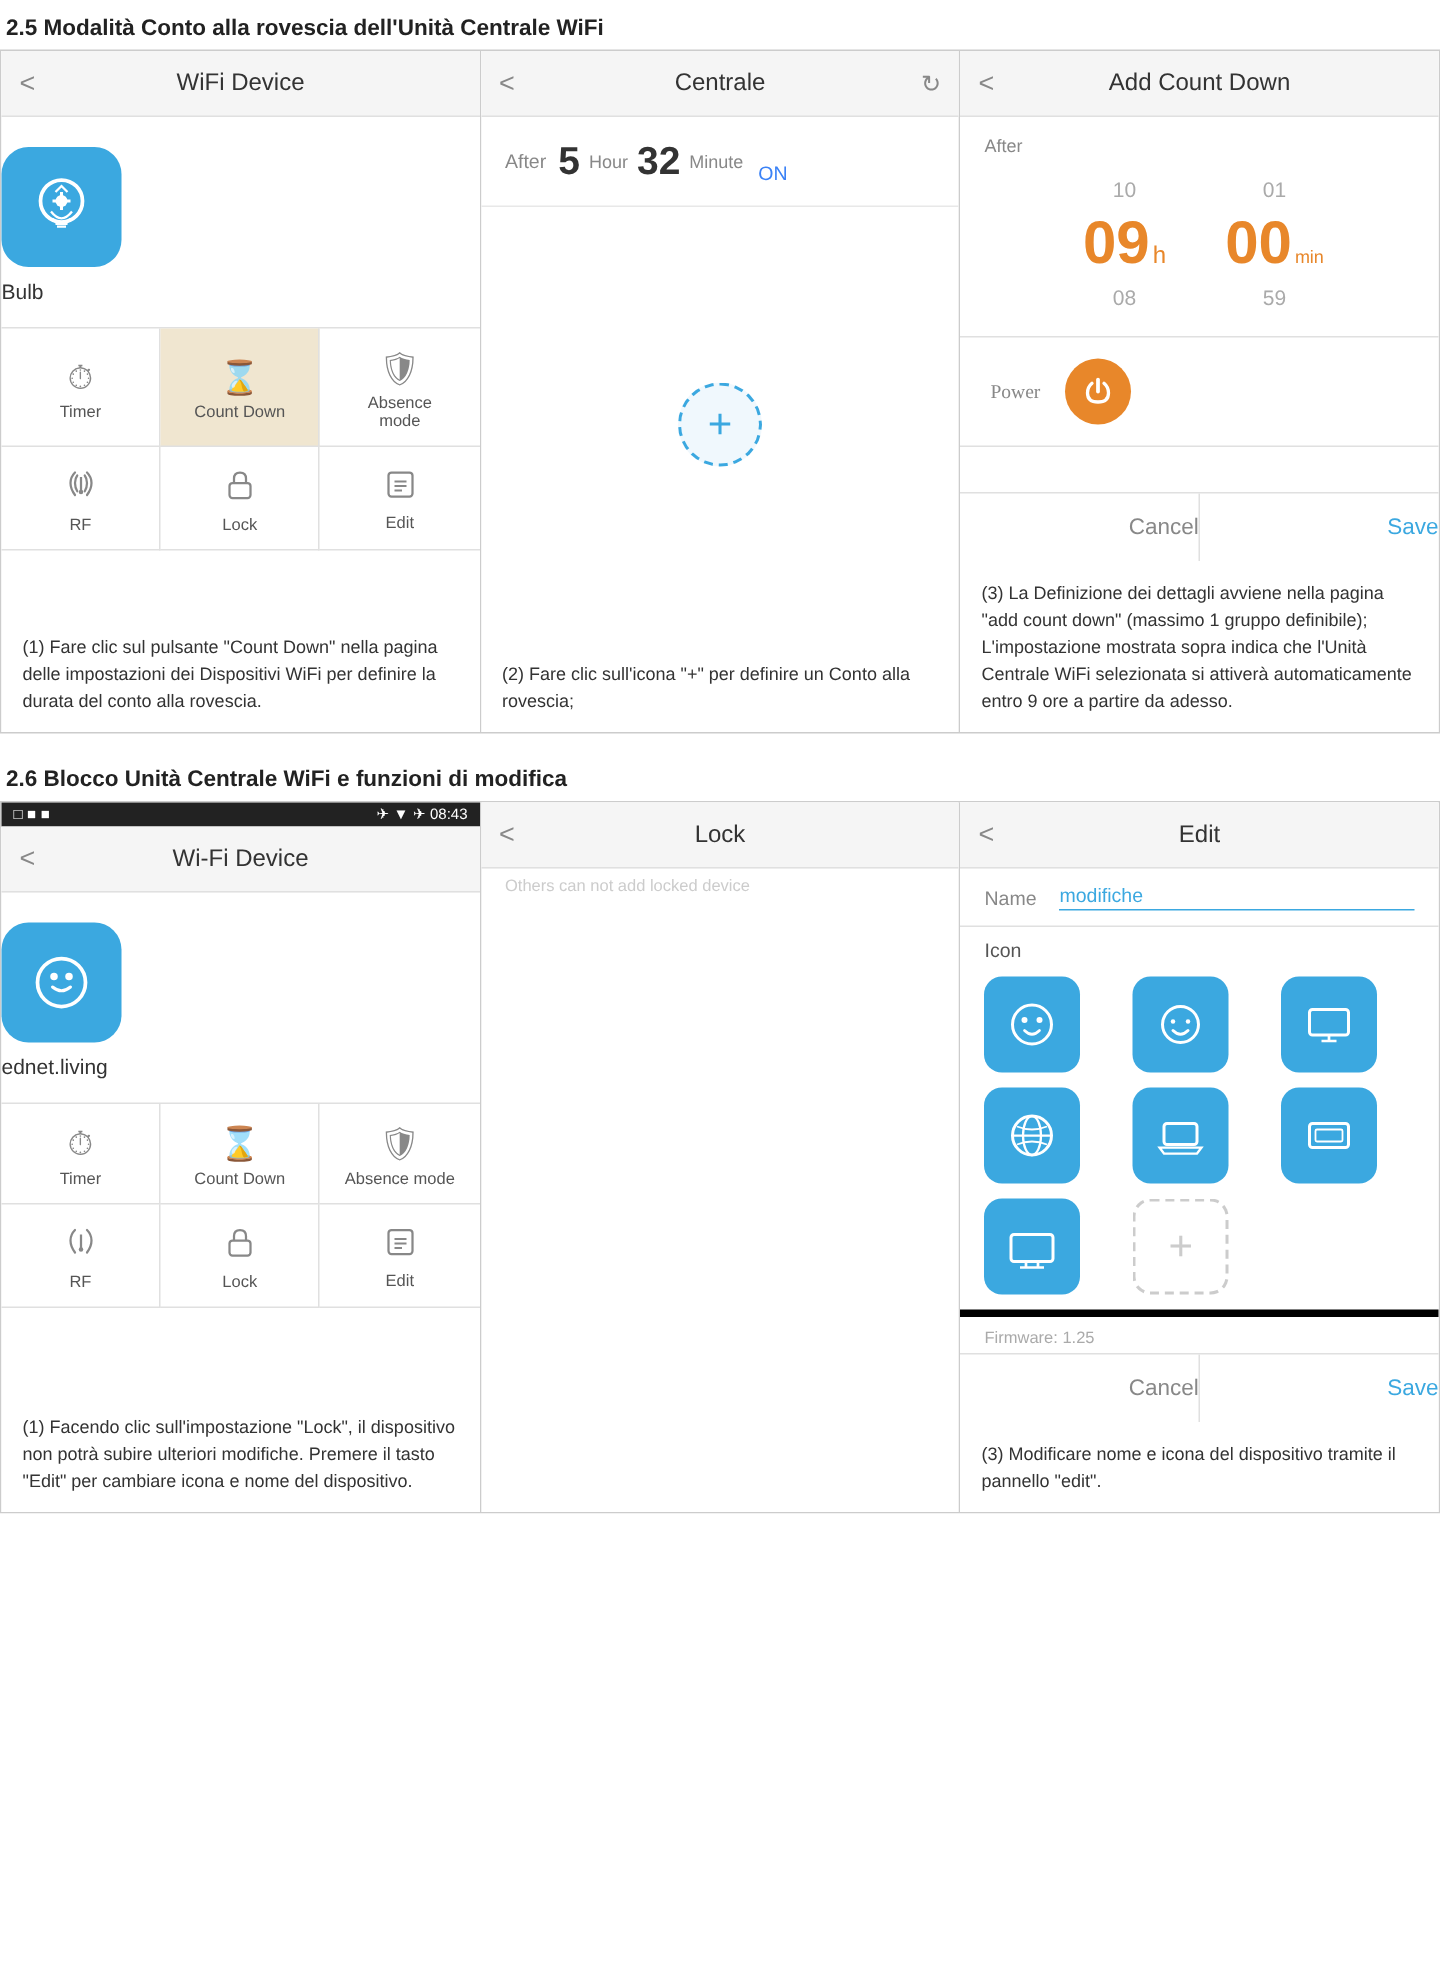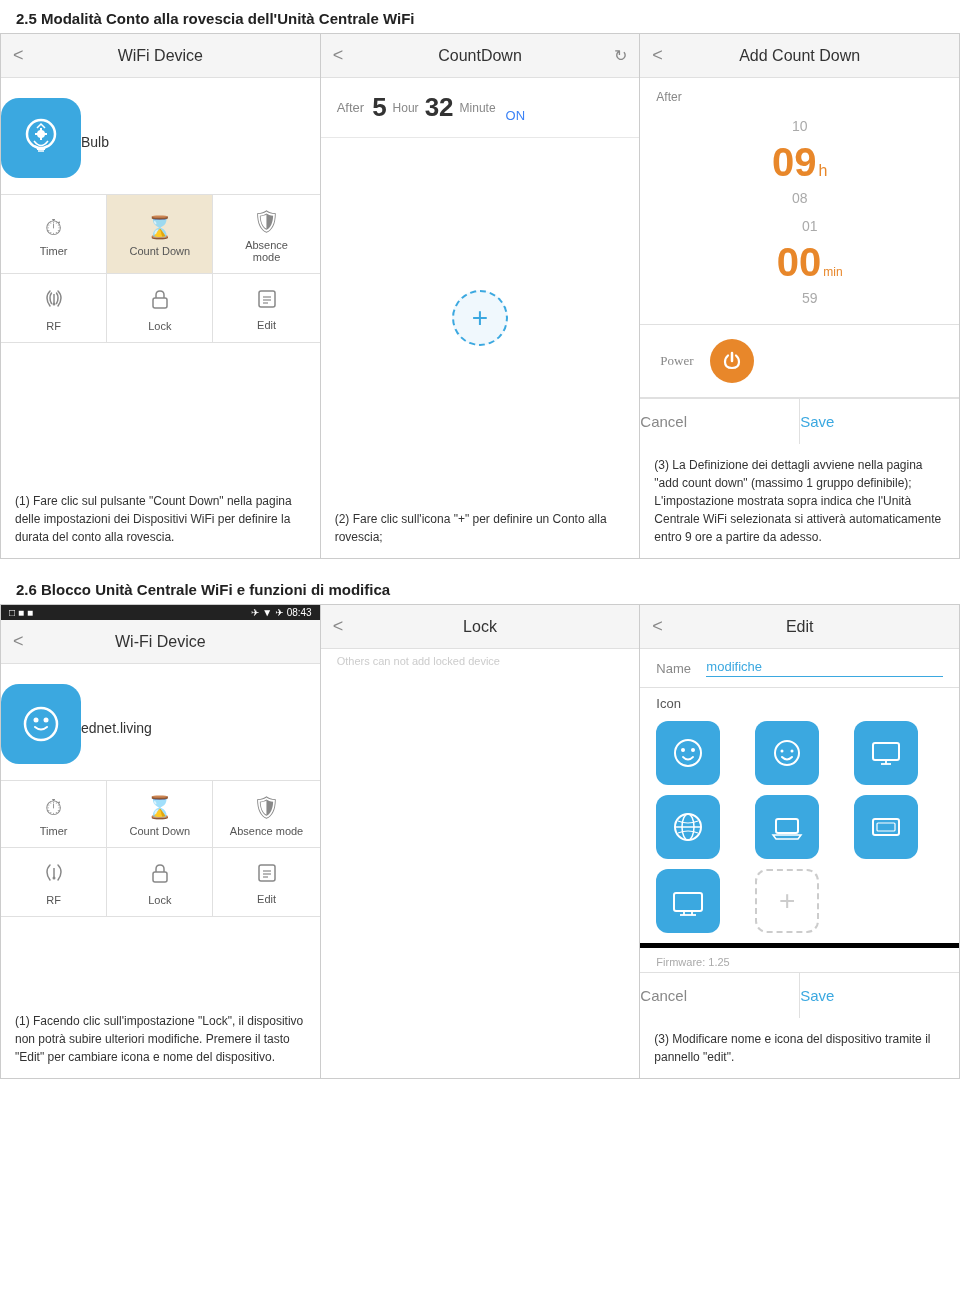--- a/index.html
+++ b/index.html
@@ -1,21 +1,21 @@
 <!DOCTYPE html>
 <html><head>
   <meta charset="utf-8">
   <style>
     * { box-sizing: border-box; margin: 0; padding: 0; }
     body { font-family: Arial, sans-serif; background: #fff; width: 960px; }
 
     .section-title {
       font-size: 15px;
       font-weight: bold;
-      padding: 10px 16px 6px;
+      padding: 10px 4px 6px;
       color: #222;
     }
 
     .panel {
       flex: 1;
       border-right: 1px solid #ccc;
       background: #f5f5f5;
       display: flex;
       flex-direction: column;
     }
@@ -52,22 +52,21 @@
       color: #888;
     }
     .phone-header-icon {
       position: absolute;
       right: 12px;
       font-size: 16px;
       color: #888;
     }
     .device-icon-area {
       display: flex;
-      flex-direction: row;
-      align-items: center;
+      flex-direction: column;
       padding: 20px 0 16px;
     }
     .device-icon-box {
       width: 80px;
       height: 80px;
       background: #3ba8e0;
       border-radius: 18px;
       display: flex;
       align-items: center;
       justify-content: center;
@@ -179,21 +178,21 @@
       font-size: 22px;
       cursor: pointer;
     }
     .bottom-btns {
       display: flex;
       border-top: 1px solid #e0e0e0;
       margin-top: auto;
     }
     .bottom-btn {
       flex: 1;
-      text-align: left;
+      text-align: right;
       padding: 14px 0;
       font-size: 15px;
       cursor: pointer;
       border-right: 1px solid #e0e0e0;
     }
     .bottom-btn:last-child { border-right: none; }
     .bottom-btn.cancel { color: #888; }
     .bottom-btn.save { color: #3ba8e0; }
 
     
@@ -427,21 +426,21 @@
         </div>
       </div>
     </div>
     <div class="desc-text">(1) Fare clic sul pulsante "Count Down" nella pagina delle impostazioni dei Dispositivi WiFi per definire la durata del conto alla rovescia.</div>
   </div>
 
   <div class="panel" style="border-right:1px solid #ccc;">
     <div class="phone-screen">
       <div class="phone-header">
         <span class="phone-header-back">&lt;</span>
-        <span class="phone-header-title">CountDown</span>
+        <span class="phone-header-title">Centrale</span>
         <span class="phone-header-icon">↻</span>
       </div>
       <div class="countdown-row">
         <span style="font-size:13px;color:#888;margin-right:4px;">After</span>
         <span class="big-num">5</span>
         <span class="label">Hour</span>
         <span class="big-num">32</span>
         <span class="label">Minute</span>
         <span class="status">ON</span>
       </div>
@@ -456,21 +455,21 @@
 
   <div class="panel">
     <div class="phone-screen">
       <div class="phone-header">
         <span class="phone-header-back">&lt;</span>
         <span class="phone-header-title">Add Count Down</span>
       </div>
 
       <div style="padding: 8px 0; border-bottom:1px solid #e0e0e0;">
         <div class="after-label">After</div>
-        <div style="display:flex; justify-content:center; align-items:center; padding:4px 20px;flex-direction:column;">
+        <div style="display:flex; justify-content:center; align-items:center; padding:4px 20px;">
 
           <div class="num-col">
             <div class="num-small">10</div>
             <div style="display:flex;align-items:baseline;">
               <div class="num-large">09</div>
               <div class="num-unit" style="margin-left:2px;font-size:16px;color:#e8872a;">h</div>
             </div>
             <div class="num-small">08</div>
           </div>
 

